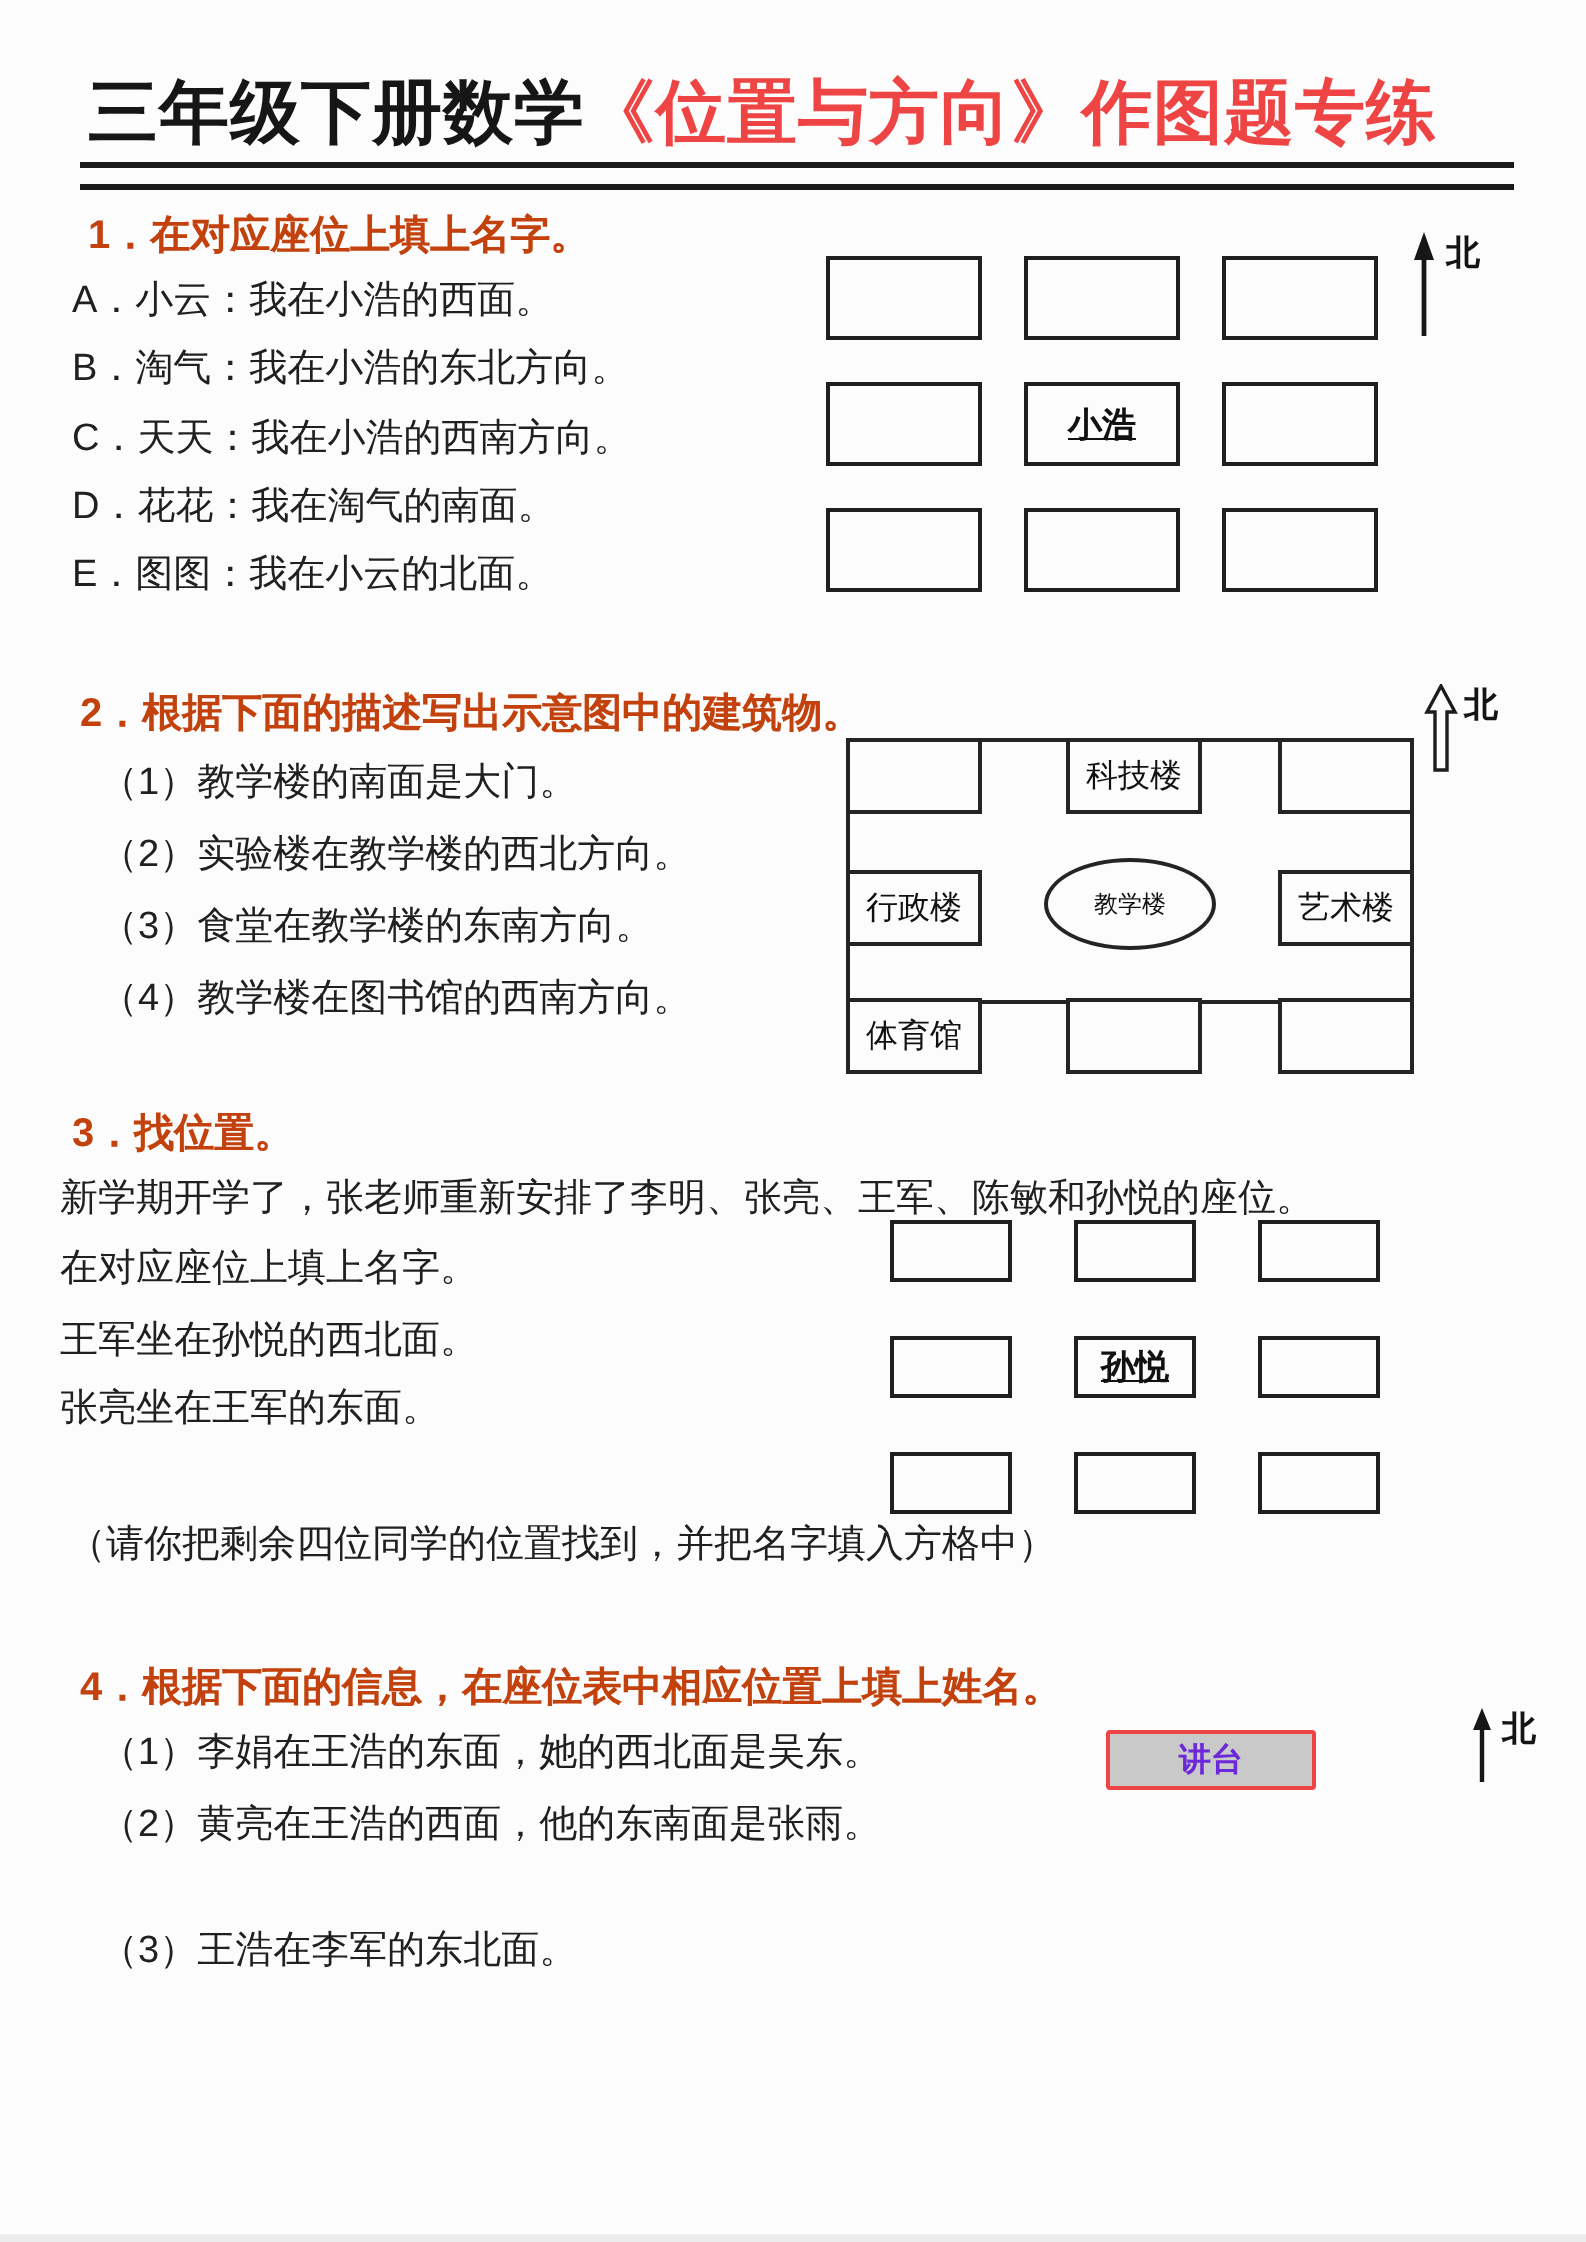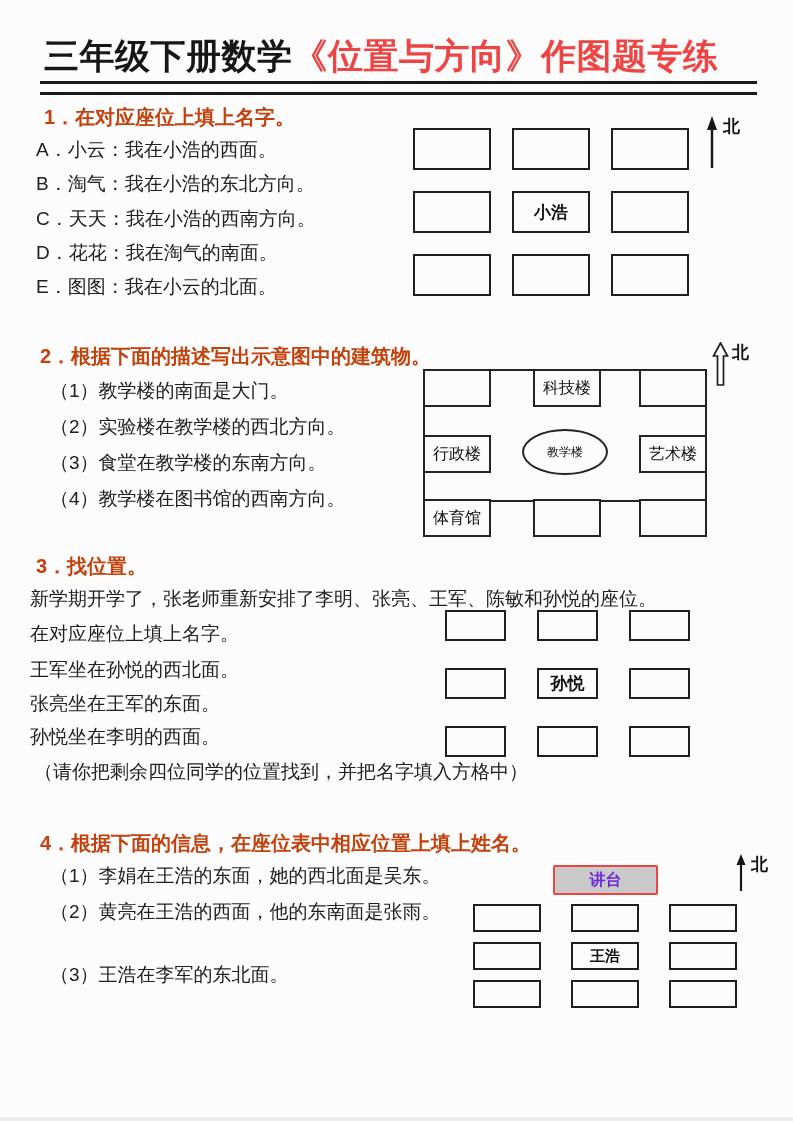--- a/index.html
+++ b/index.html
@@ -12,21 +12,21 @@
   .title{position:absolute;left:44px;top:33px;font-size:35px;font-weight:700;white-space:nowrap;letter-spacing:0.5px;color:#161616;}
   .t-red{color:#ef4444;}
   .title-rule{position:absolute;left:40px;top:81px;width:717px;height:8px;
     border-top:3px solid #1a1a1a;border-bottom:3px solid #1a1a1a;box-sizing:content-box;}
   
   .h{position:absolute;font-weight:700;font-size:20px;white-space:nowrap;color:#c2410c;text-align:center;}
   .line{position:absolute;font-size:19px;white-space:nowrap;color:#202020;}
   
   .grid{position:absolute;display:grid;}
   .cell{border:2px solid #1f1f1f;box-sizing:border-box;background:transparent;
-    display:flex;align-items:center;justify-content:center;font-weight:700;color:#111;}
+    display:flex;align-items:center;justify-content:center;font-weight:700;color:#111;text-decoration:underline;}
   .q1-grid{left:413px;top:128px;grid-template-columns:repeat(3,78px);grid-auto-rows:42px;column-gap:21px;row-gap:21px;}
   .q1-grid .cell{font-size:17px;}
   .q3-grid{left:445px;top:610px;grid-template-columns:repeat(3,61px);grid-auto-rows:31px;column-gap:31px;row-gap:27px;}
   .q3-grid .cell{font-size:17px;}
   .q4-grid{left:473px;top:904px;grid-template-columns:repeat(3,68px);grid-auto-rows:28px;column-gap:30px;row-gap:10px;}
   .q4-grid .cell{font-size:15px;}
   
   .map{position:absolute;left:423px;top:369px;width:284px;height:133px;border:2px solid #242424;box-sizing:border-box;}
   .map .mbox{position:absolute;width:68px;height:38px;border:2px solid #242424;box-sizing:border-box;
     background:#fcfcfc;display:flex;align-items:center;justify-content:center;font-size:16px;color:#111;}
@@ -129,21 +129,20 @@
       <path d="M8.5 1 L15.5 14 L11.5 14 L11.5 43 L5.5 43 L5.5 14 L1.5 14 Z" fill="#fcfcfc" stroke="#1c1c1c" stroke-width="1.7"></path>
     </svg>
     <span class="n">北</span>
   </div>
 
   <div class="h q3-h">3．找位置。</div>
   <div class="line q3-intro">新学期开学了，张老师重新安排了李明、张亮、王军、陈敏和孙悦的座位。</div>
   <div class="line q3-c0">在对应座位上填上名字。</div>
   <div class="line q3-c1">王军坐在孙悦的西北面。</div>
   <div class="line q3-c2">张亮坐在王军的东面。</div>
-  <div class="line q3-c3">孙悦坐在李明的西面。</div>
   <div class="line q3-note">（请你把剩余四位同学的位置找到，并把名字填入方格中）</div>
 
   <div class="grid q3-grid">
     <div class="cell"></div>
     <div class="cell"></div>
     <div class="cell"></div>
     <div class="cell"></div>
     <div class="cell">
         <span>孙悦</span>
       </div>
@@ -163,28 +162,15 @@
     </div>
 
   <div class="compass q4-compass">
     <svg width="14" height="38" viewBox="0 0 14 38">
       <line x1="7" y1="37" x2="7" y2="9" stroke="#171717" stroke-width="2.2"></line>
       <polygon points="7,0 2.5,11 11.5,11" fill="#171717"></polygon>
     </svg>
     <span class="n">北</span>
   </div>
 
-  <div class="grid q4-grid">
-    <div class="cell"></div>
-    <div class="cell"></div>
-    <div class="cell"></div>
-    <div class="cell"></div>
-    <div class="cell">
-        <span>王浩</span>
-      </div>
-    <div class="cell"></div>
-    <div class="cell"></div>
-    <div class="cell"></div>
-    <div class="cell"></div>
-  </div>
 
   <div class="photo-edge"></div>
 </div>
 
 </body></html>

